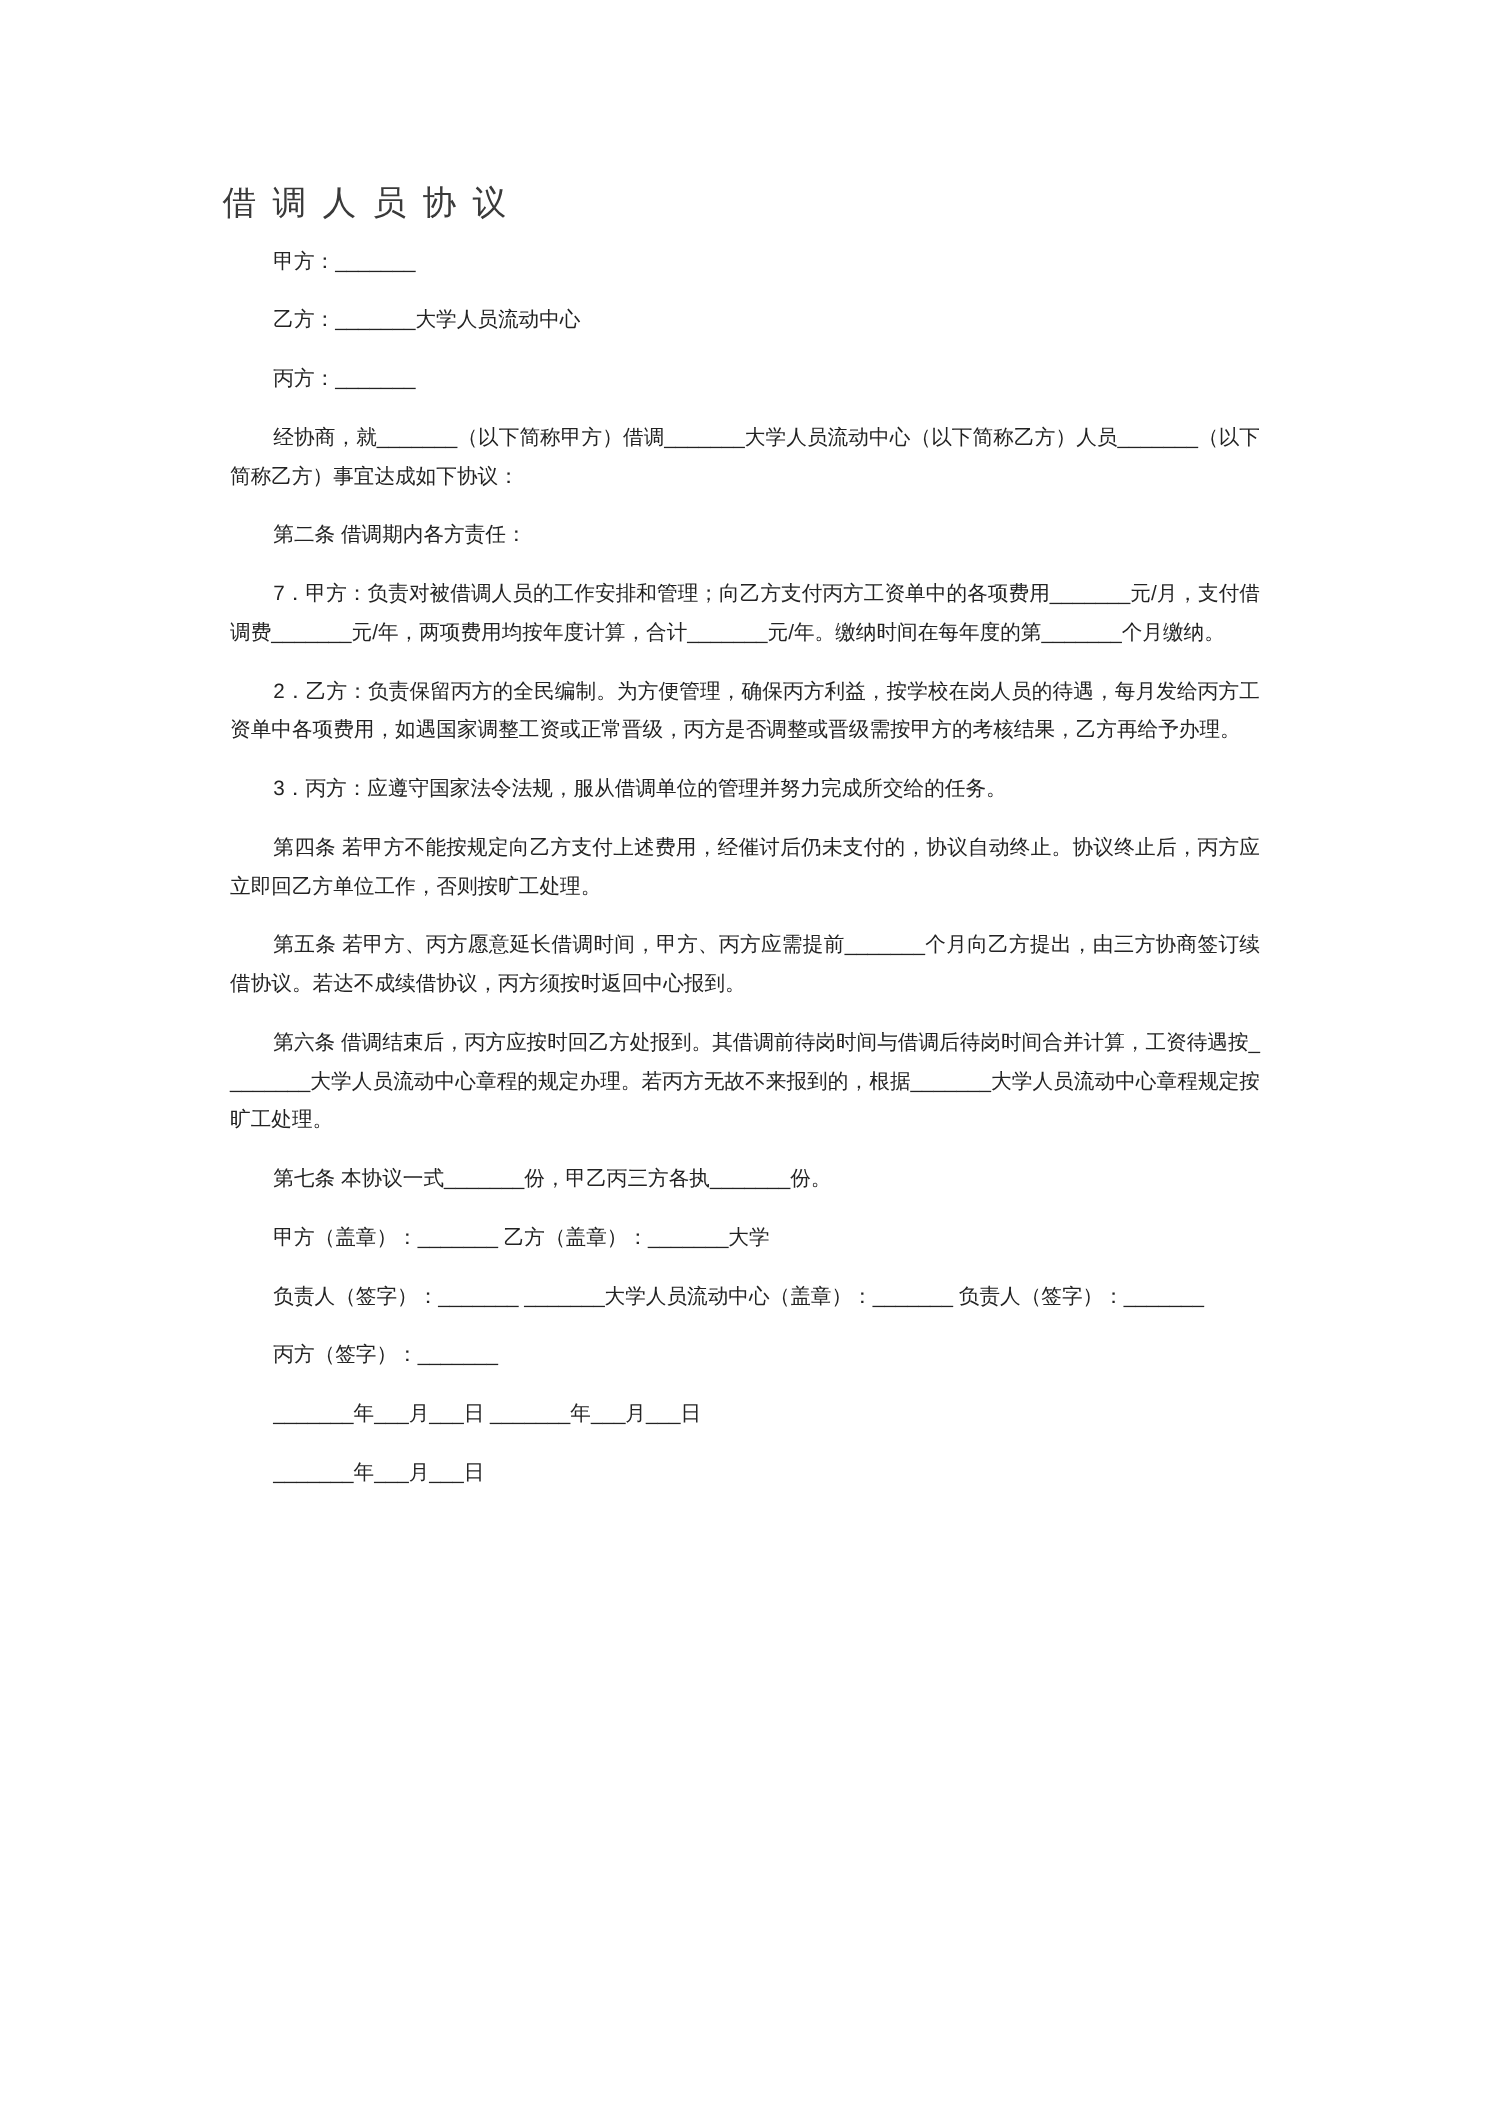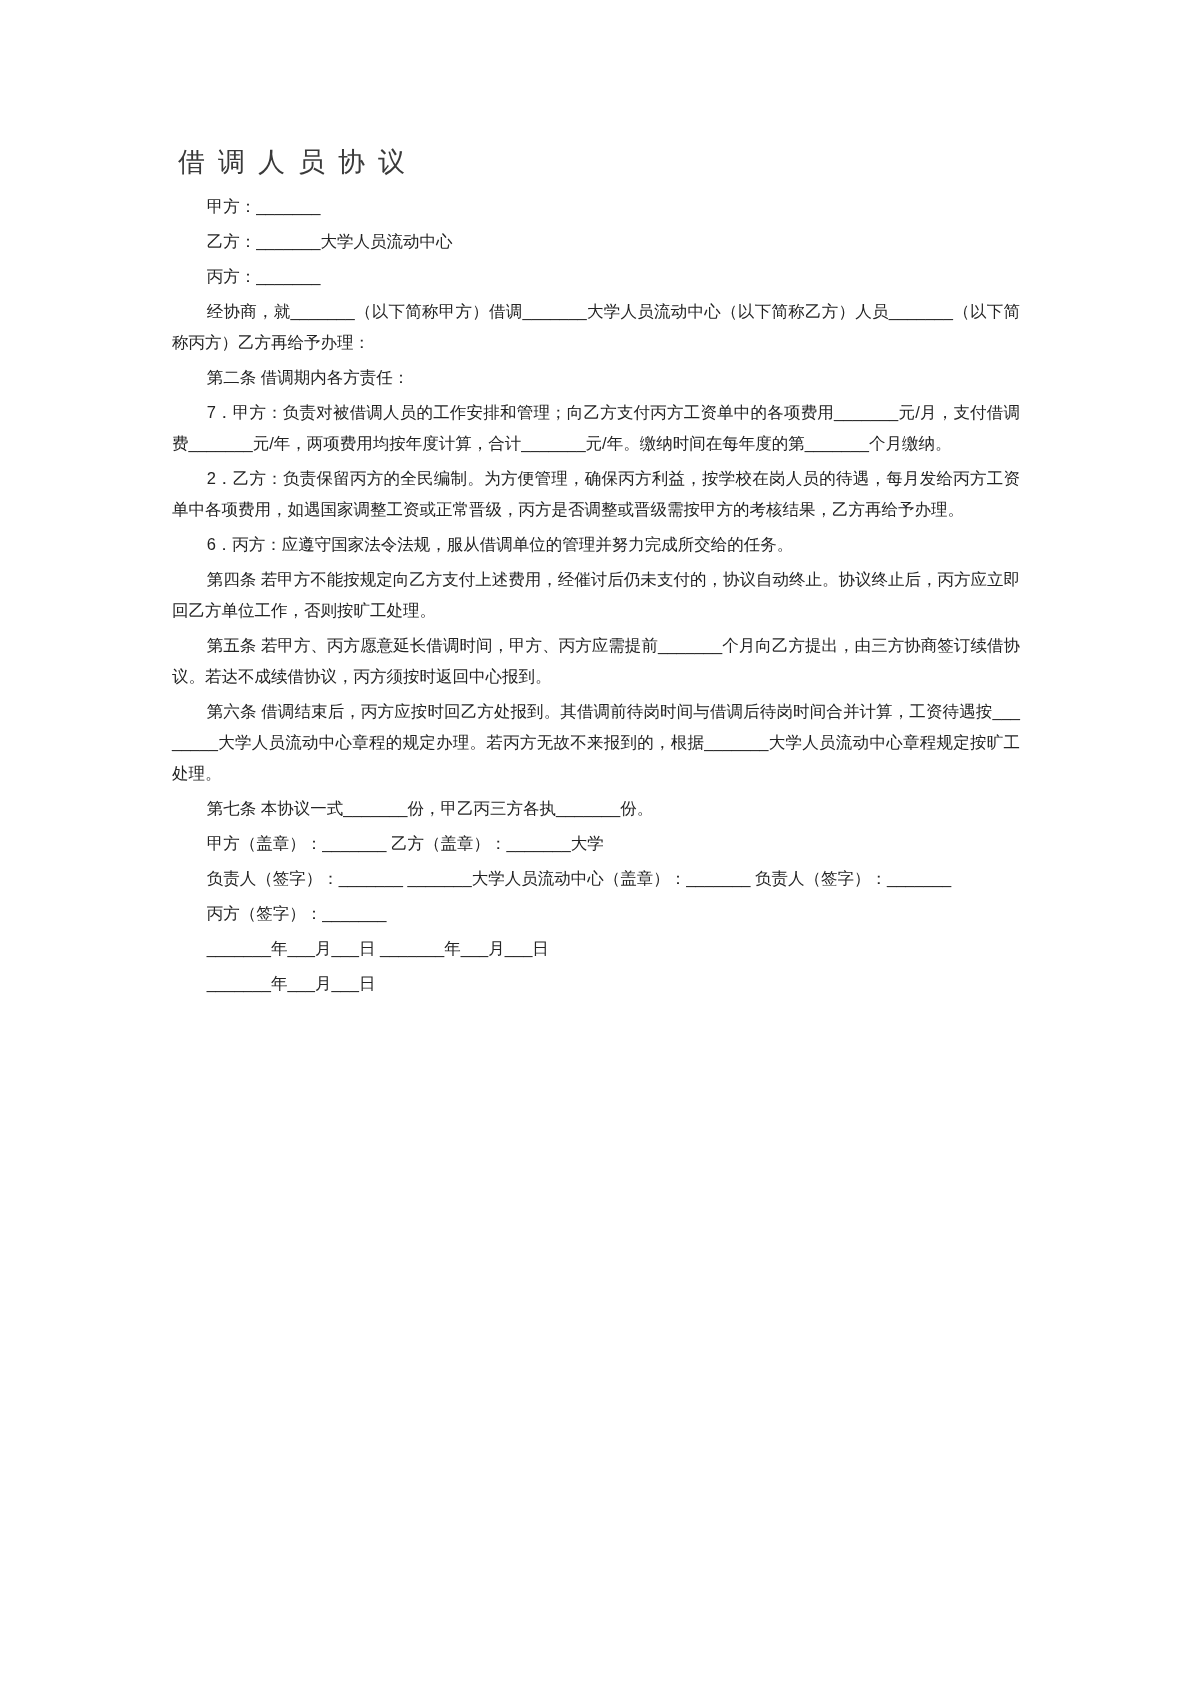--- a/index.html
+++ b/index.html
@@ -27,21 +27,21 @@
     font-size: 27px;
     line-height: 32px;
     letter-spacing: 13px;
     color: #3a3a3a;
     margin: 0 0 13px 10px;
   }
   .doc-body {
     color: #232323;
   }
   .doc-body p.para {
-    margin: 4px;
+    margin: 16px;
     font-size: 16.5px;
     line-height: 31px;
     text-align: justify;
     text-justify: inter-ideograph;
     word-break: break-all;
     color: #232323;
   }
   .doc-body p.para.indent {
     text-indent: 2.1em;
   }
@@ -49,25 +49,25 @@
 </head>
 <body>
 
 <div class="page">
   <div class="content">
     <h1 class="doc-title">借调人员协议</h1>
     <div class="doc-body">
         <p class="para indent">甲方：_______</p>
         <p class="para indent">乙方：_______大学人员流动中心</p>
         <p class="para indent">丙方：_______</p>
-        <p class="para indent">经协商，就_______（以下简称甲方）借调_______大学人员流动中心（以下简称乙方）人员_______（以下简称丙方）乙方再给予办理：</p>
+        <p class="para indent">经协商，就_______（以下简称甲方）借调_______大学人员流动中心（以下简称乙方）人员_______（以下简称乙方）事宜达成如下协议：</p>
         <p class="para indent">第二条 借调期内各方责任：</p>
         <p class="para indent">7．甲方：负责对被借调人员的工作安排和管理；向乙方支付丙方工资单中的各项费用_______元/月，支付借调费_______元/年，两项费用均按年度计算，合计_______元/年。缴纳时间在每年度的第_______个月缴纳。</p>
         <p class="para indent">2．乙方：负责保留丙方的全民编制。为方便管理，确保丙方利益，按学校在岗人员的待遇，每月发给丙方工资单中各项费用，如遇国家调整工资或正常晋级，丙方是否调整或晋级需按甲方的考核结果，乙方再给予办理。</p>
-        <p class="para indent">6．丙方：应遵守国家法令法规，服从借调单位的管理并努力完成所交给的任务。</p>
+        <p class="para indent">3．丙方：应遵守国家法令法规，服从借调单位的管理并努力完成所交给的任务。</p>
         <p class="para indent">第四条 若甲方不能按规定向乙方支付上述费用，经催讨后仍未支付的，协议自动终止。协议终止后，丙方应立即回乙方单位工作，否则按旷工处理。</p>
         <p class="para indent">第五条 若甲方、丙方愿意延长借调时间，甲方、丙方应需提前_______个月向乙方提出，由三方协商签订续借协议。若达不成续借协议，丙方须按时返回中心报到。</p>
         <p class="para indent">第六条 借调结束后，丙方应按时回乙方处报到。其借调前待岗时间与借调后待岗时间合并计算，工资待遇按________大学人员流动中心章程的规定办理。若丙方无故不来报到的，根据_______大学人员流动中心章程规定按旷工处理。</p>
         <p class="para indent">第七条 本协议一式_______份，甲乙丙三方各执_______份。</p>
         <p class="para indent">甲方（盖章）：_______ 乙方（盖章）：_______大学</p>
         <p class="para indent">负责人（签字）：_______ _______大学人员流动中心（盖章）：_______ 负责人（签字）：_______</p>
         <p class="para indent">丙方（签字）：_______</p>
         <p class="para indent">_______年___月___日 _______年___月___日</p>
         <p class="para indent">_______年___月___日</p>
       </div>

